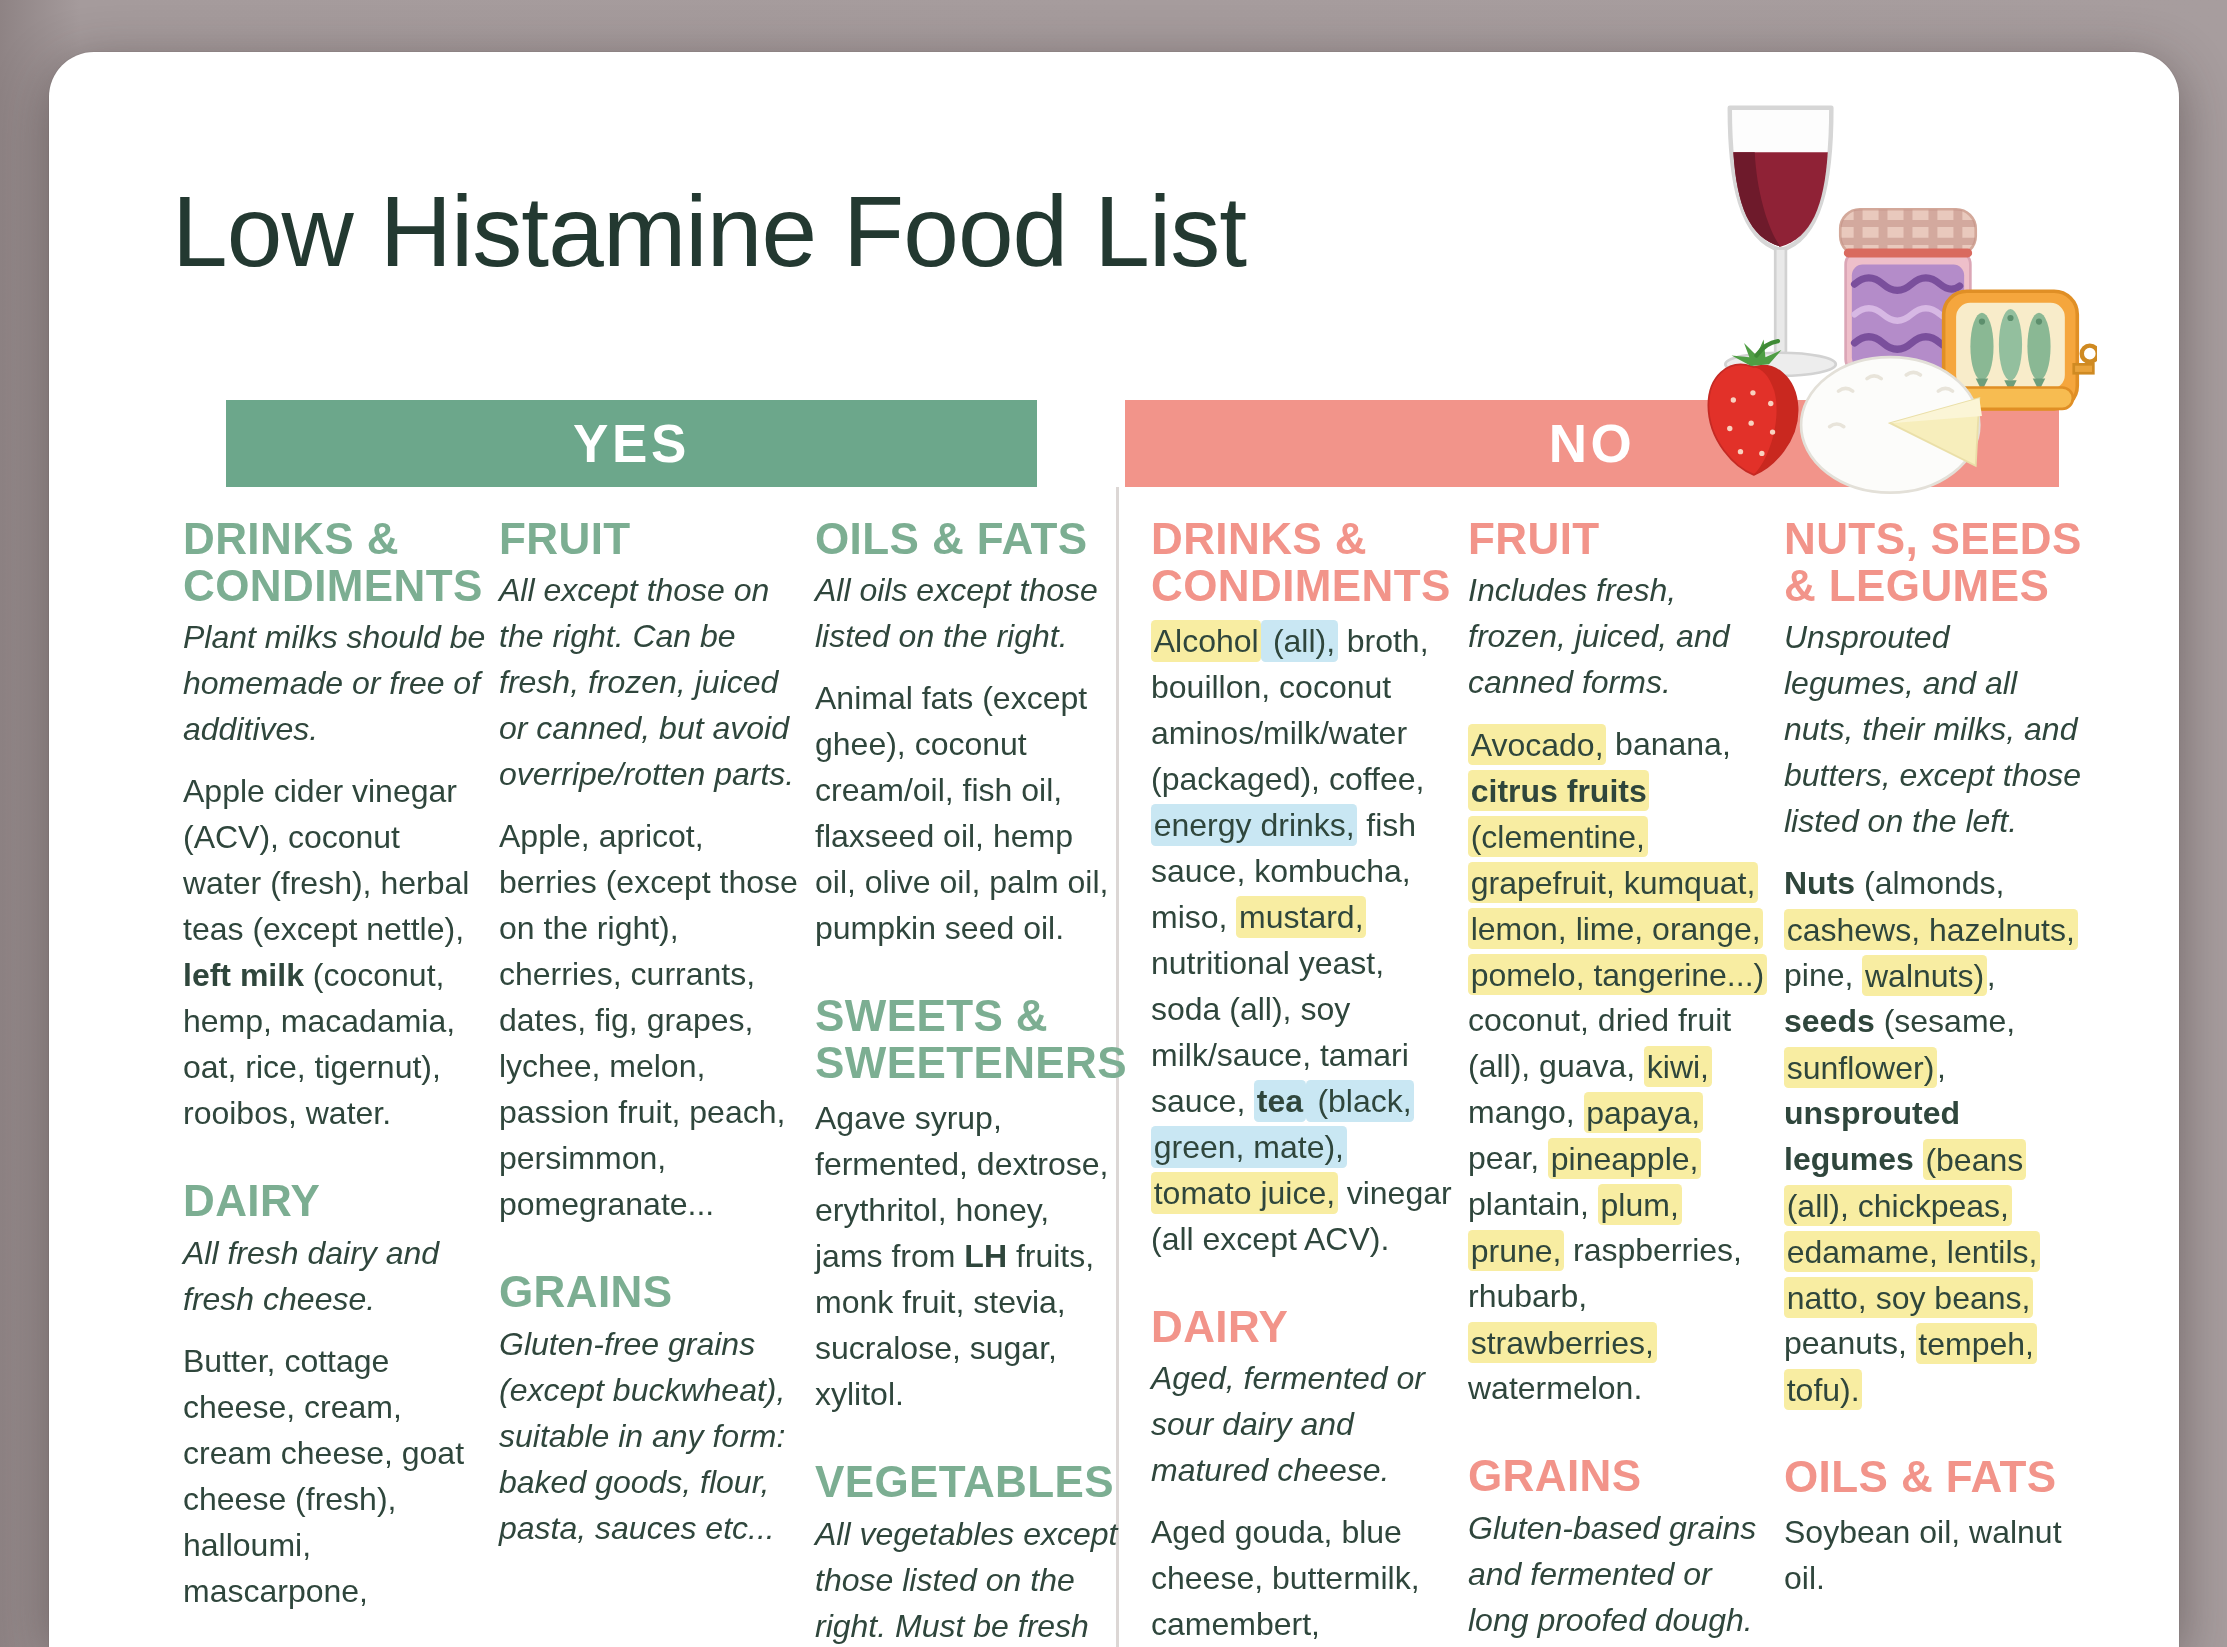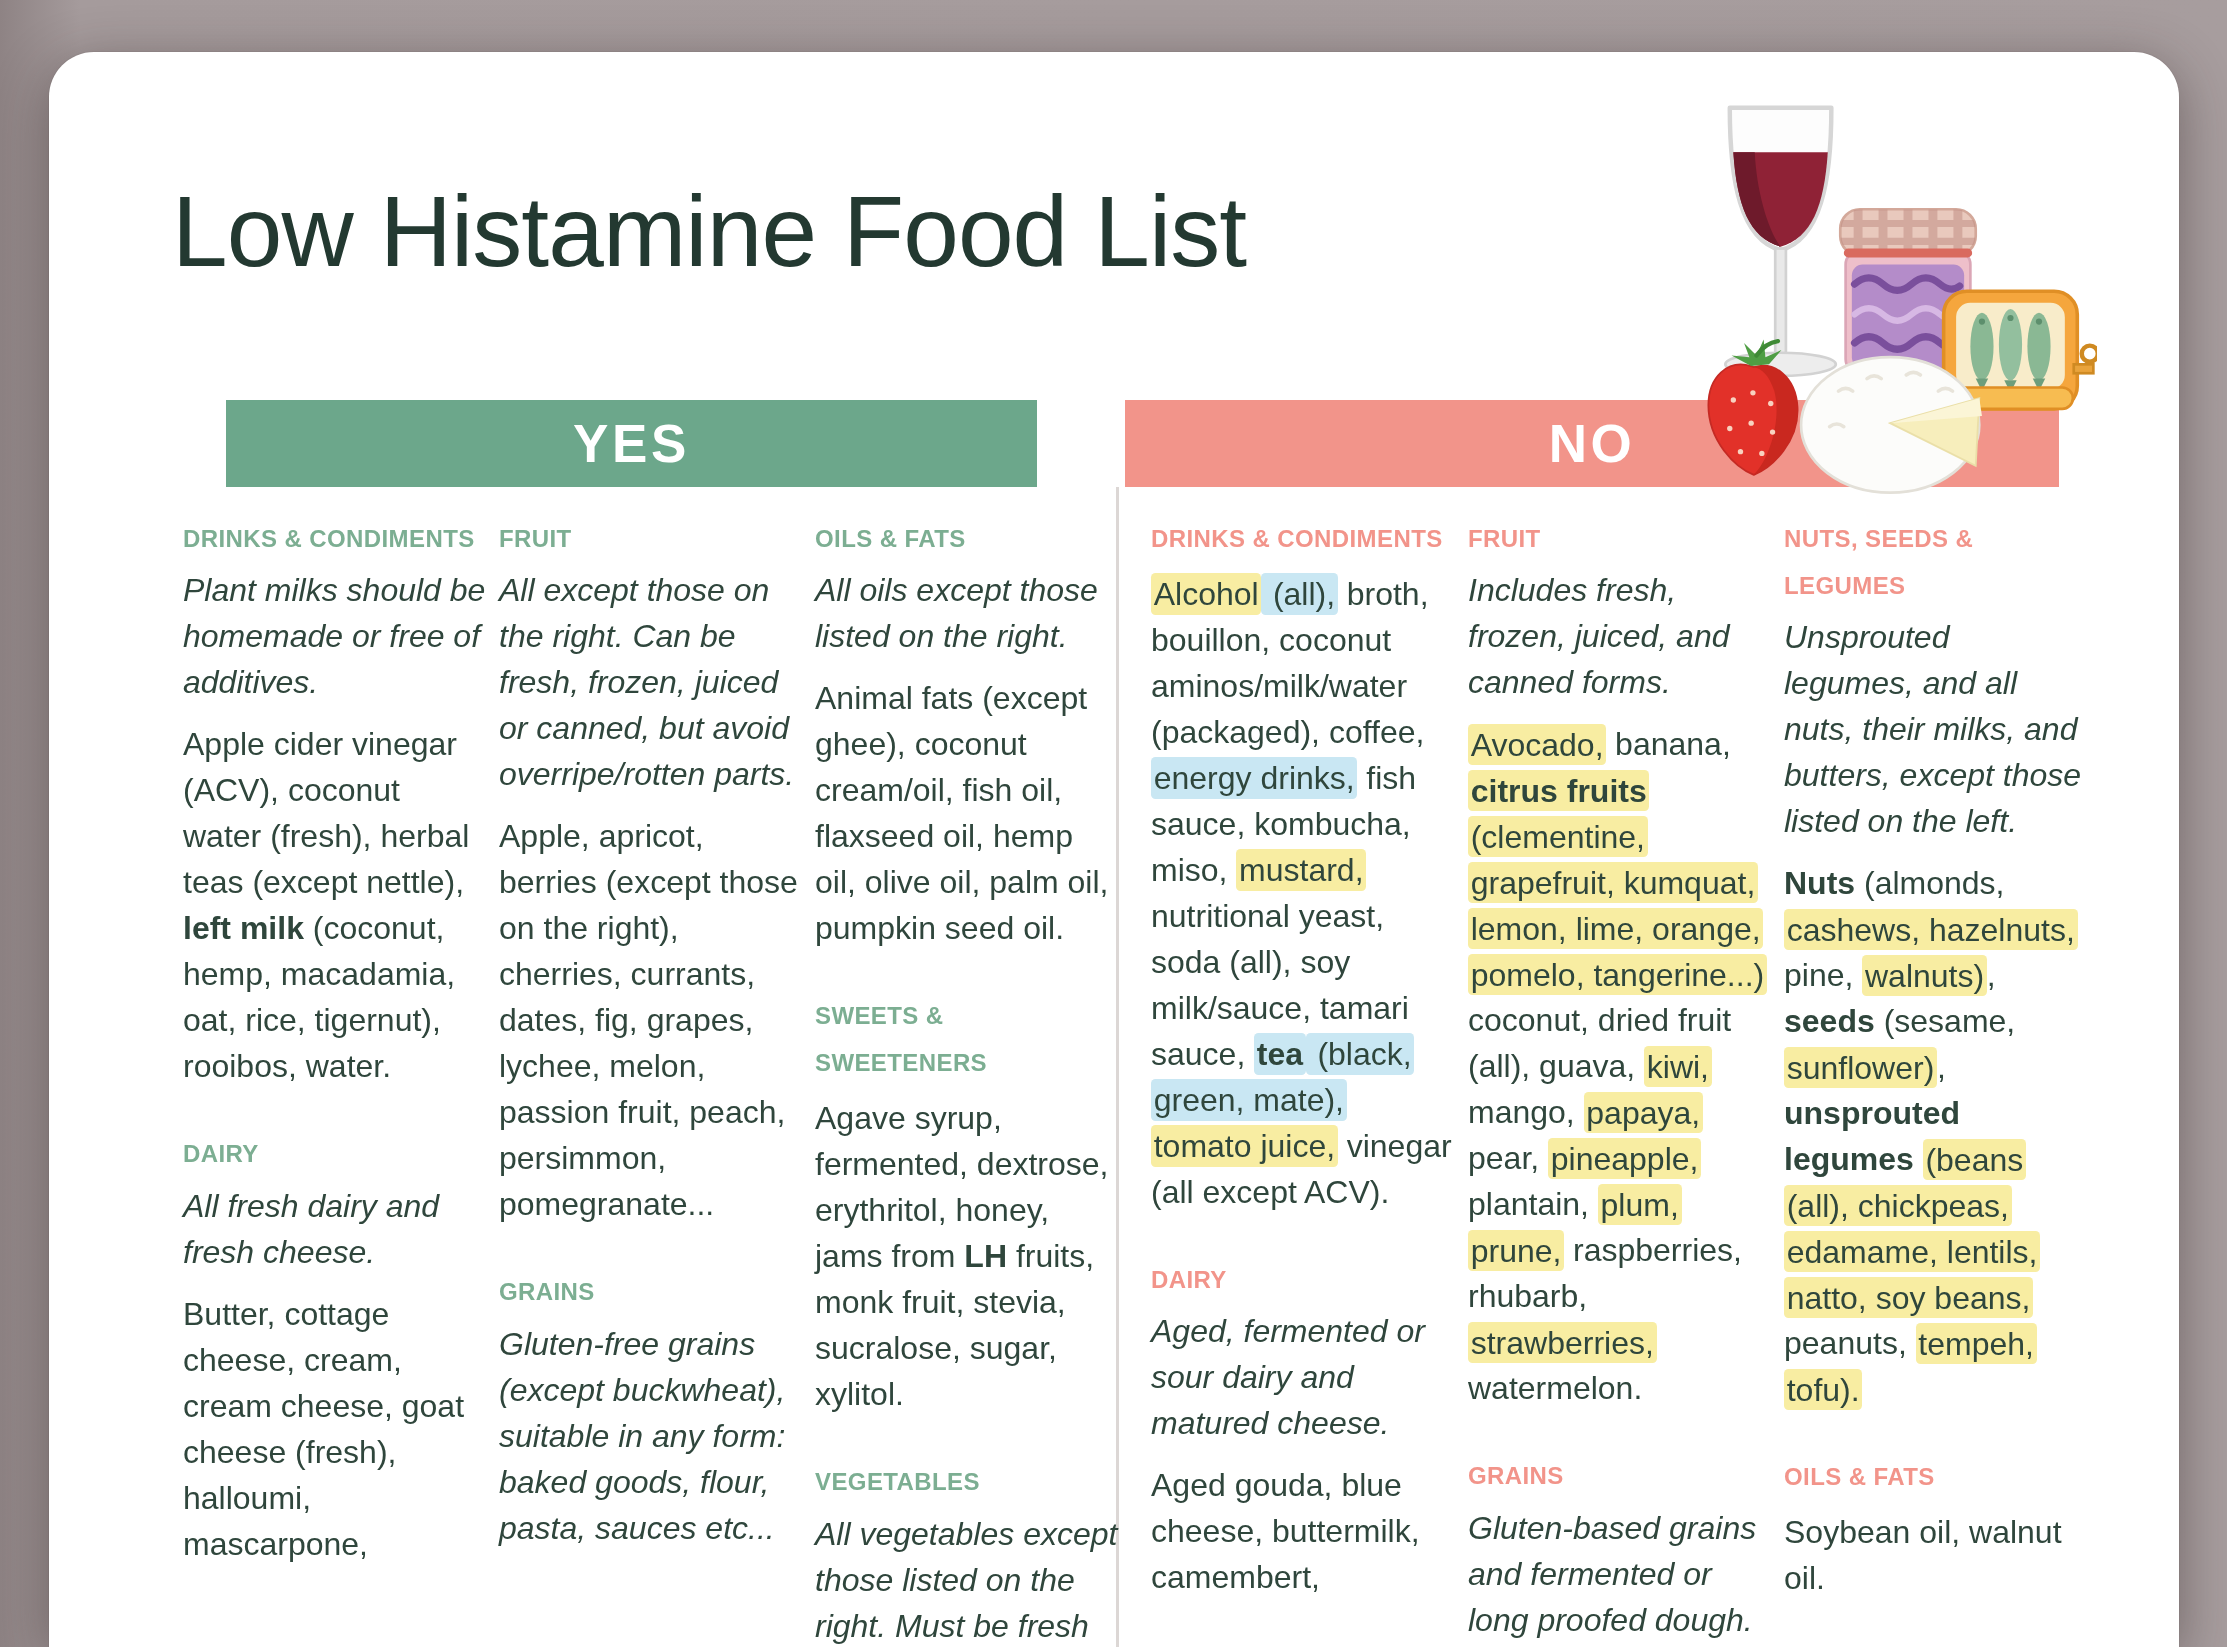--- a/index.html
+++ b/index.html
@@ -32,21 +32,21 @@
   .illustration{position:absolute;left:1629px;top:45px;z-index:2;}
   #columns{position:absolute;left:0;top:0;width:100%;height:100%;}
   .column{position:absolute;top:463px;width:303px;color:var(--ink);}
   .column:nth-child(1){left:134px;}
   .column:nth-child(2){left:450px;}
   .column:nth-child(3){left:766px;}
   .column:nth-child(4){left:1102px;}
   .column:nth-child(5){left:1419px;}
   .column:nth-child(6){left:1735px;}
   .block{margin:0;}
-  .heading{font-size:24px;line-height:47px;font-weight:700;letter-spacing:0.4px;}
+  .heading{font-size:44px;line-height:47px;font-weight:700;letter-spacing:0.4px;}
   .column.yes .heading{color:var(--hgreen);}
   .column.no .heading{color:var(--hcoral);}
   .note{font-size:32px;line-height:46px;font-style:italic;font-weight:400;margin-top:5.3px;}
   .body{font-size:32px;line-height:46px;margin-top:9px;}
   .note + .body{margin-top:16px;}
   .block + .heading{margin-top:41px;}
   .b{font-weight:700;}
   .hl-y,.hl-b{
     padding:2.7px 2.7px;border-radius:4.5px;
     -webkit-box-decoration-break:clone;box-decoration-break:clone;

